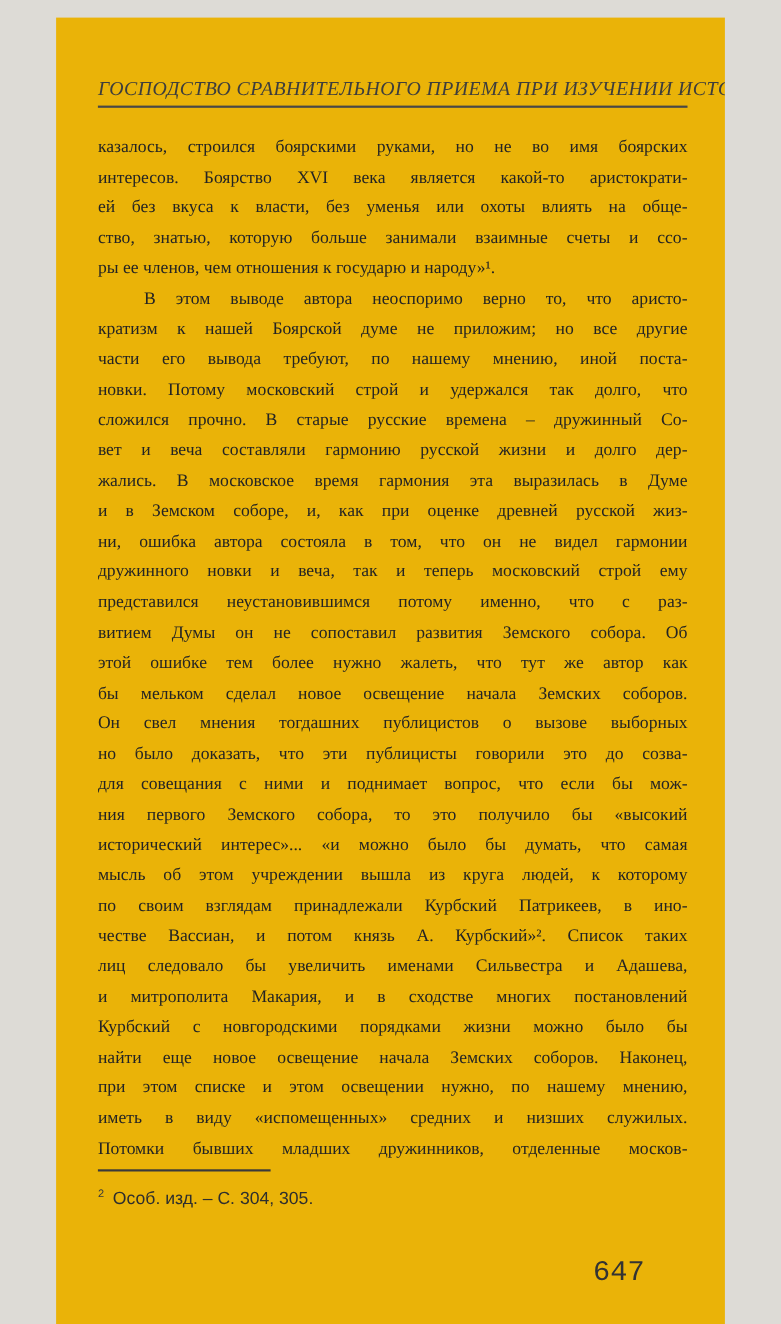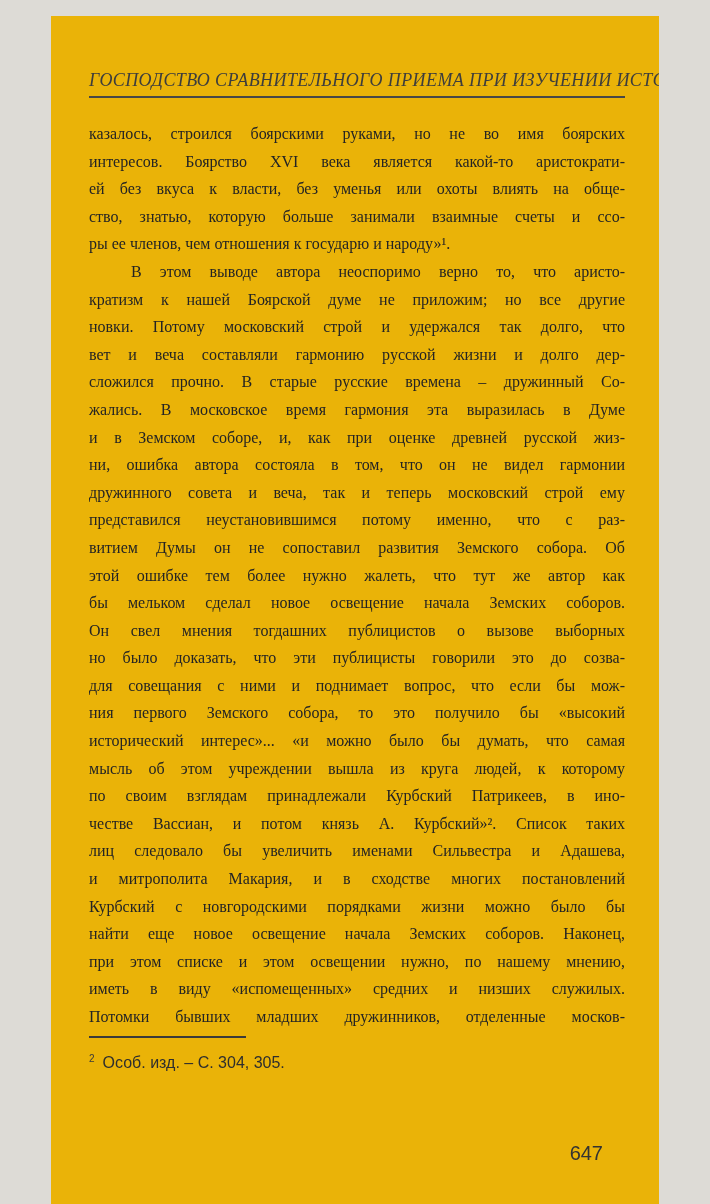--- a/index.html
+++ b/index.html
@@ -64,23 +64,23 @@
   .fn-marker {
     font-size: 10px;
     margin-right: 8px;
     color: #3a3a3a;
   }
 
   
   .page-number {
     position: absolute;
     top: 1126px;
-    right: 56px;
-    font-family: Liberation Sans, sans-serif;
-    font-size: 20px;
+    right: 73px;
+    font-family: Liberation Mono, monospace;
+    font-size: 26px;
     color: #333333;
   }
 </style>
 </head>
 <body>
 
 <div class="page">
 
   <div class="header">
     <div class="header-title">ГОСПОДСТВО СРАВНИТЕЛЬНОГО ПРИЕМА ПРИ ИЗУЧЕНИИ ИСТОРИИ</div>
@@ -104,34 +104,35 @@
         </div>
       </div>
 
       <div class="para indented continues">
         <div class="para-lines">
 
             <div class="line">В этом выводе автора неоспоримо верно то, что аристо-</div>
 
             <div class="line">кратизм к нашей Боярской думе не приложим; но все другие</div>
 
+            <div class="line">части его вывода требуют, по нашему мнению, иной поста-</div>
 
             <div class="line">новки. Потому московский строй и удержался так долго, что</div>
 
+            <div class="line">сложился прочно. В старые русские времена – дружинный Со-</div>
+
             <div class="line">вет и веча составляли гармонию русской жизни и долго дер-</div>
-
-            <div class="line">сложился прочно. В старые русские времена – дружинный Со-</div>
 
             <div class="line">жались. В московское время гармония эта выразилась в Думе</div>
 
             <div class="line">и в Земском соборе, и, как при оценке древней русской жиз-</div>
 
             <div class="line">ни, ошибка автора состояла в том, что он не видел гармонии</div>
 
-            <div class="line">дружинного совета и веча, так и теперь московский строй ему</div>
+            <div class="line">дружинного новки и веча, так и теперь московский строй ему</div>
 
             <div class="line">представился неустановившимся потому именно, что с раз-</div>
 
             <div class="line">витием Думы он не сопоставил развития Земского собора. Об</div>
 
             <div class="line">этой ошибке тем более нужно жалеть, что тут же автор как</div>
 
             <div class="line">бы мельком сделал новое освещение начала Земских соборов.</div>
 
             <div class="line">Он свел мнения тогдашних публицистов о вызове выборных</div>

